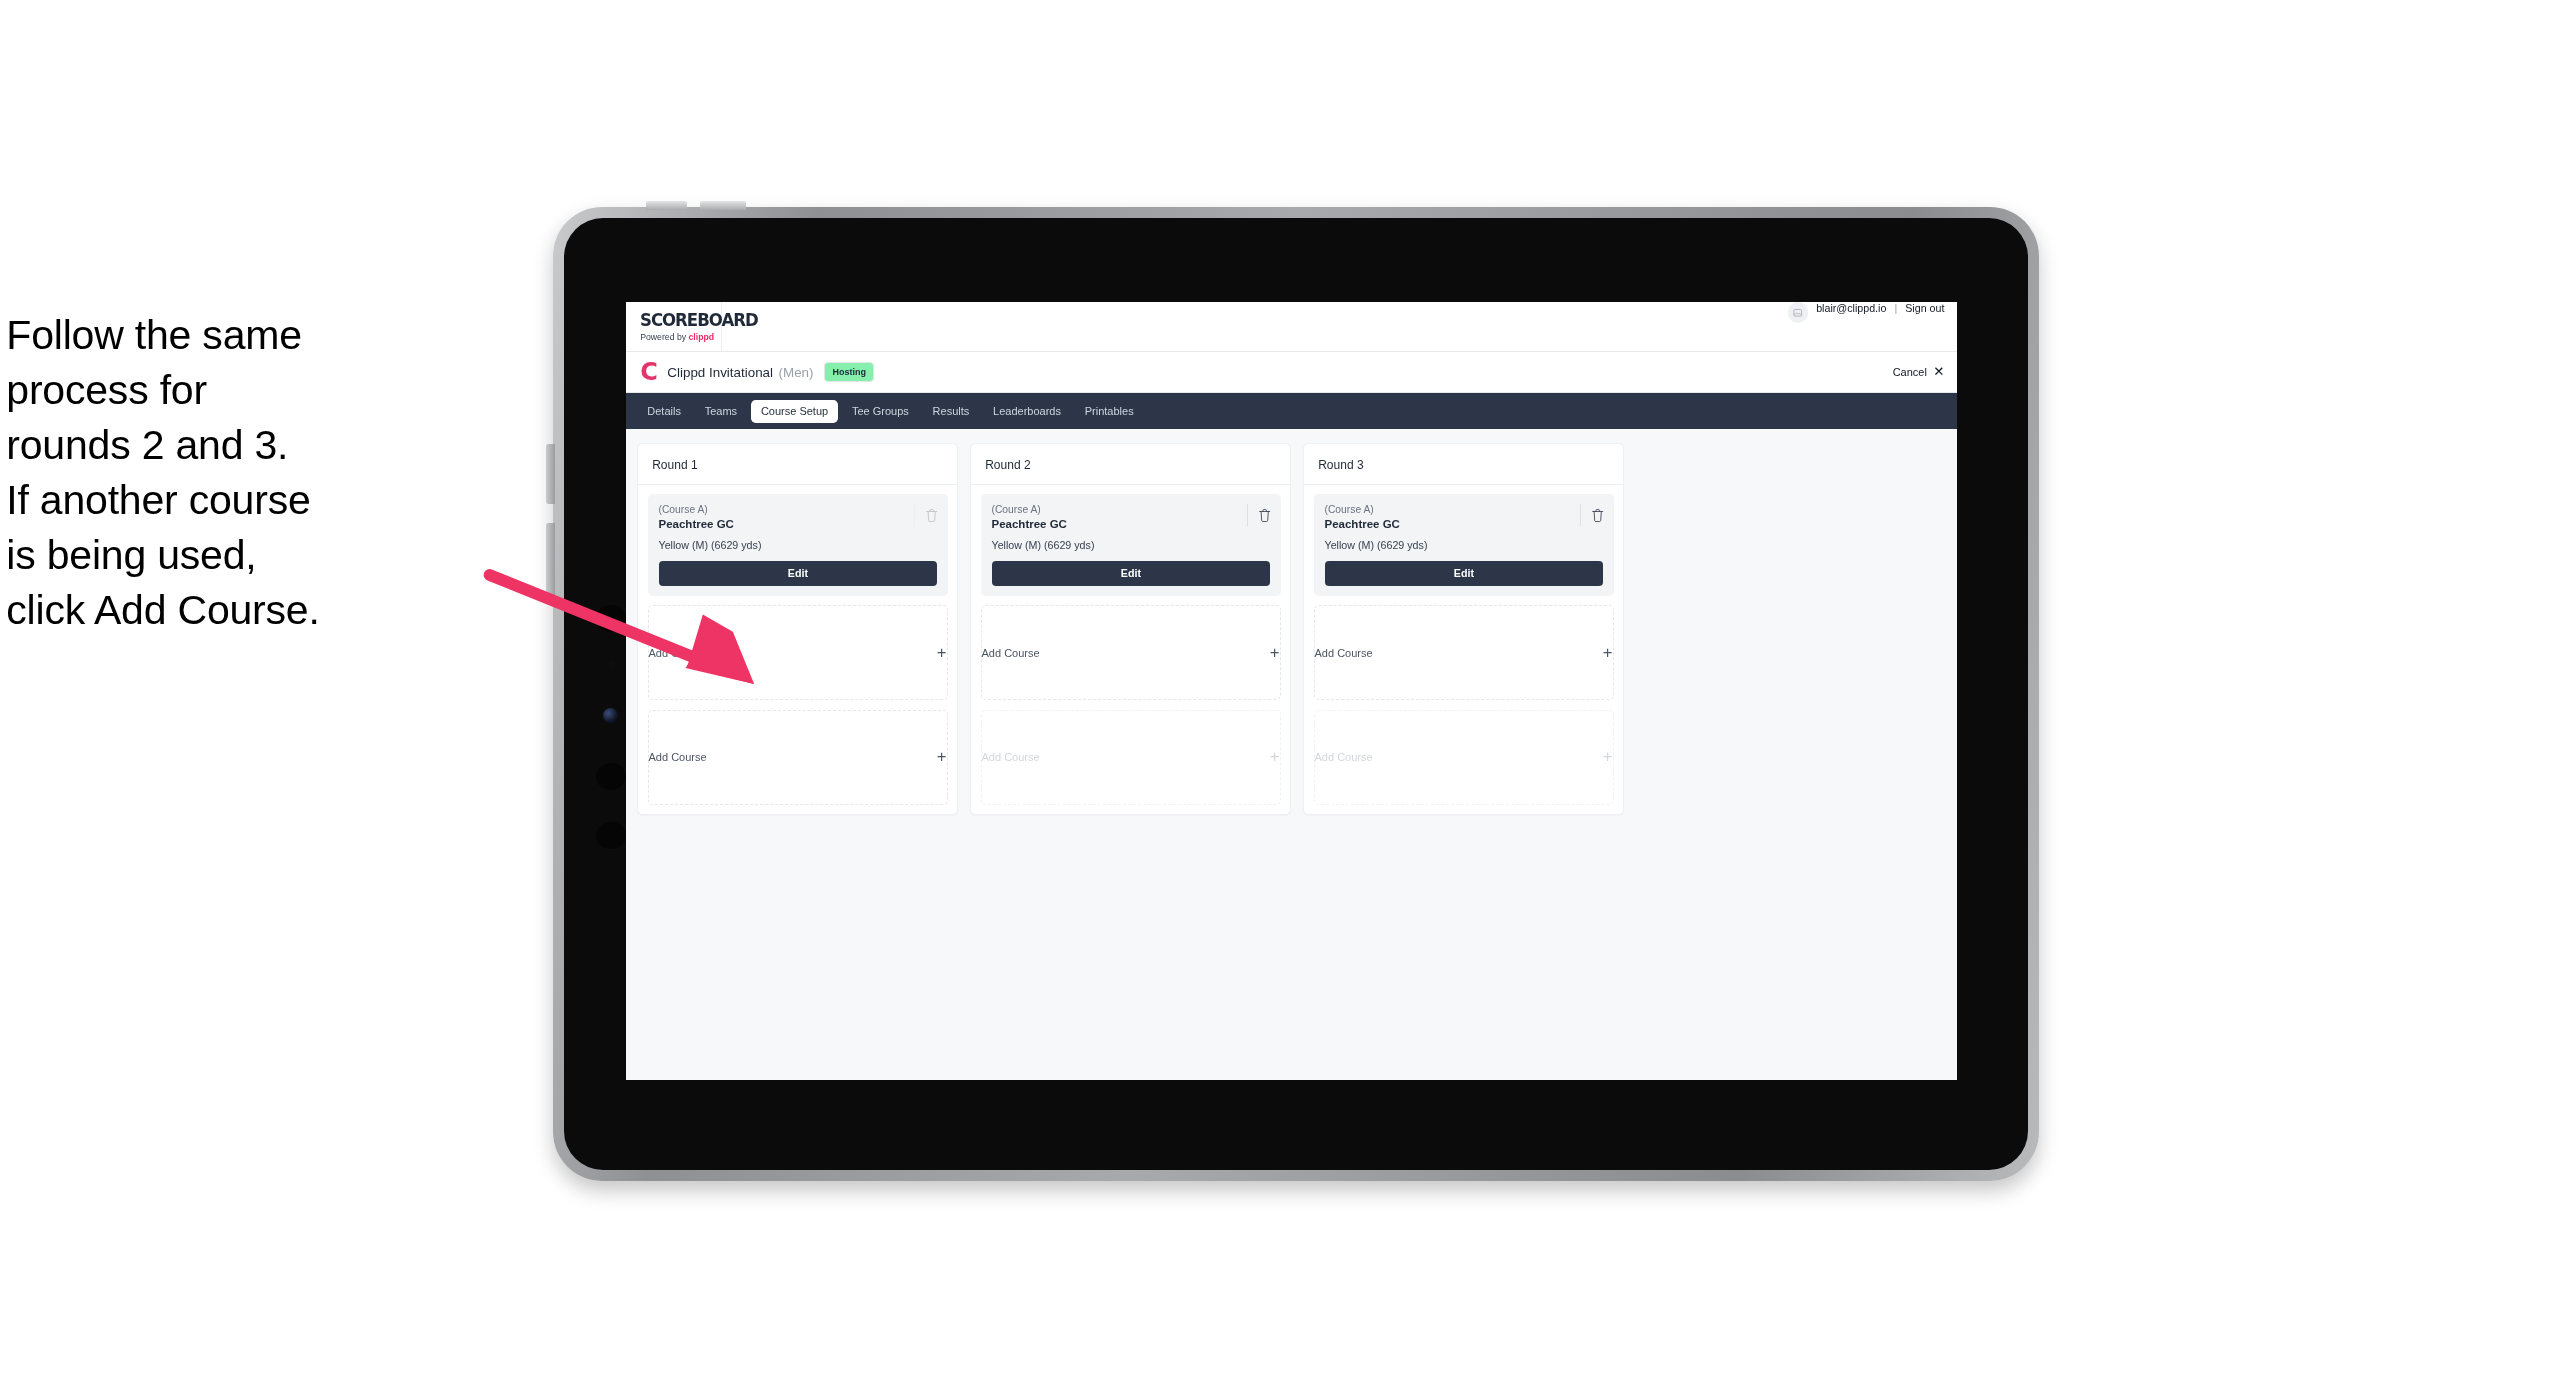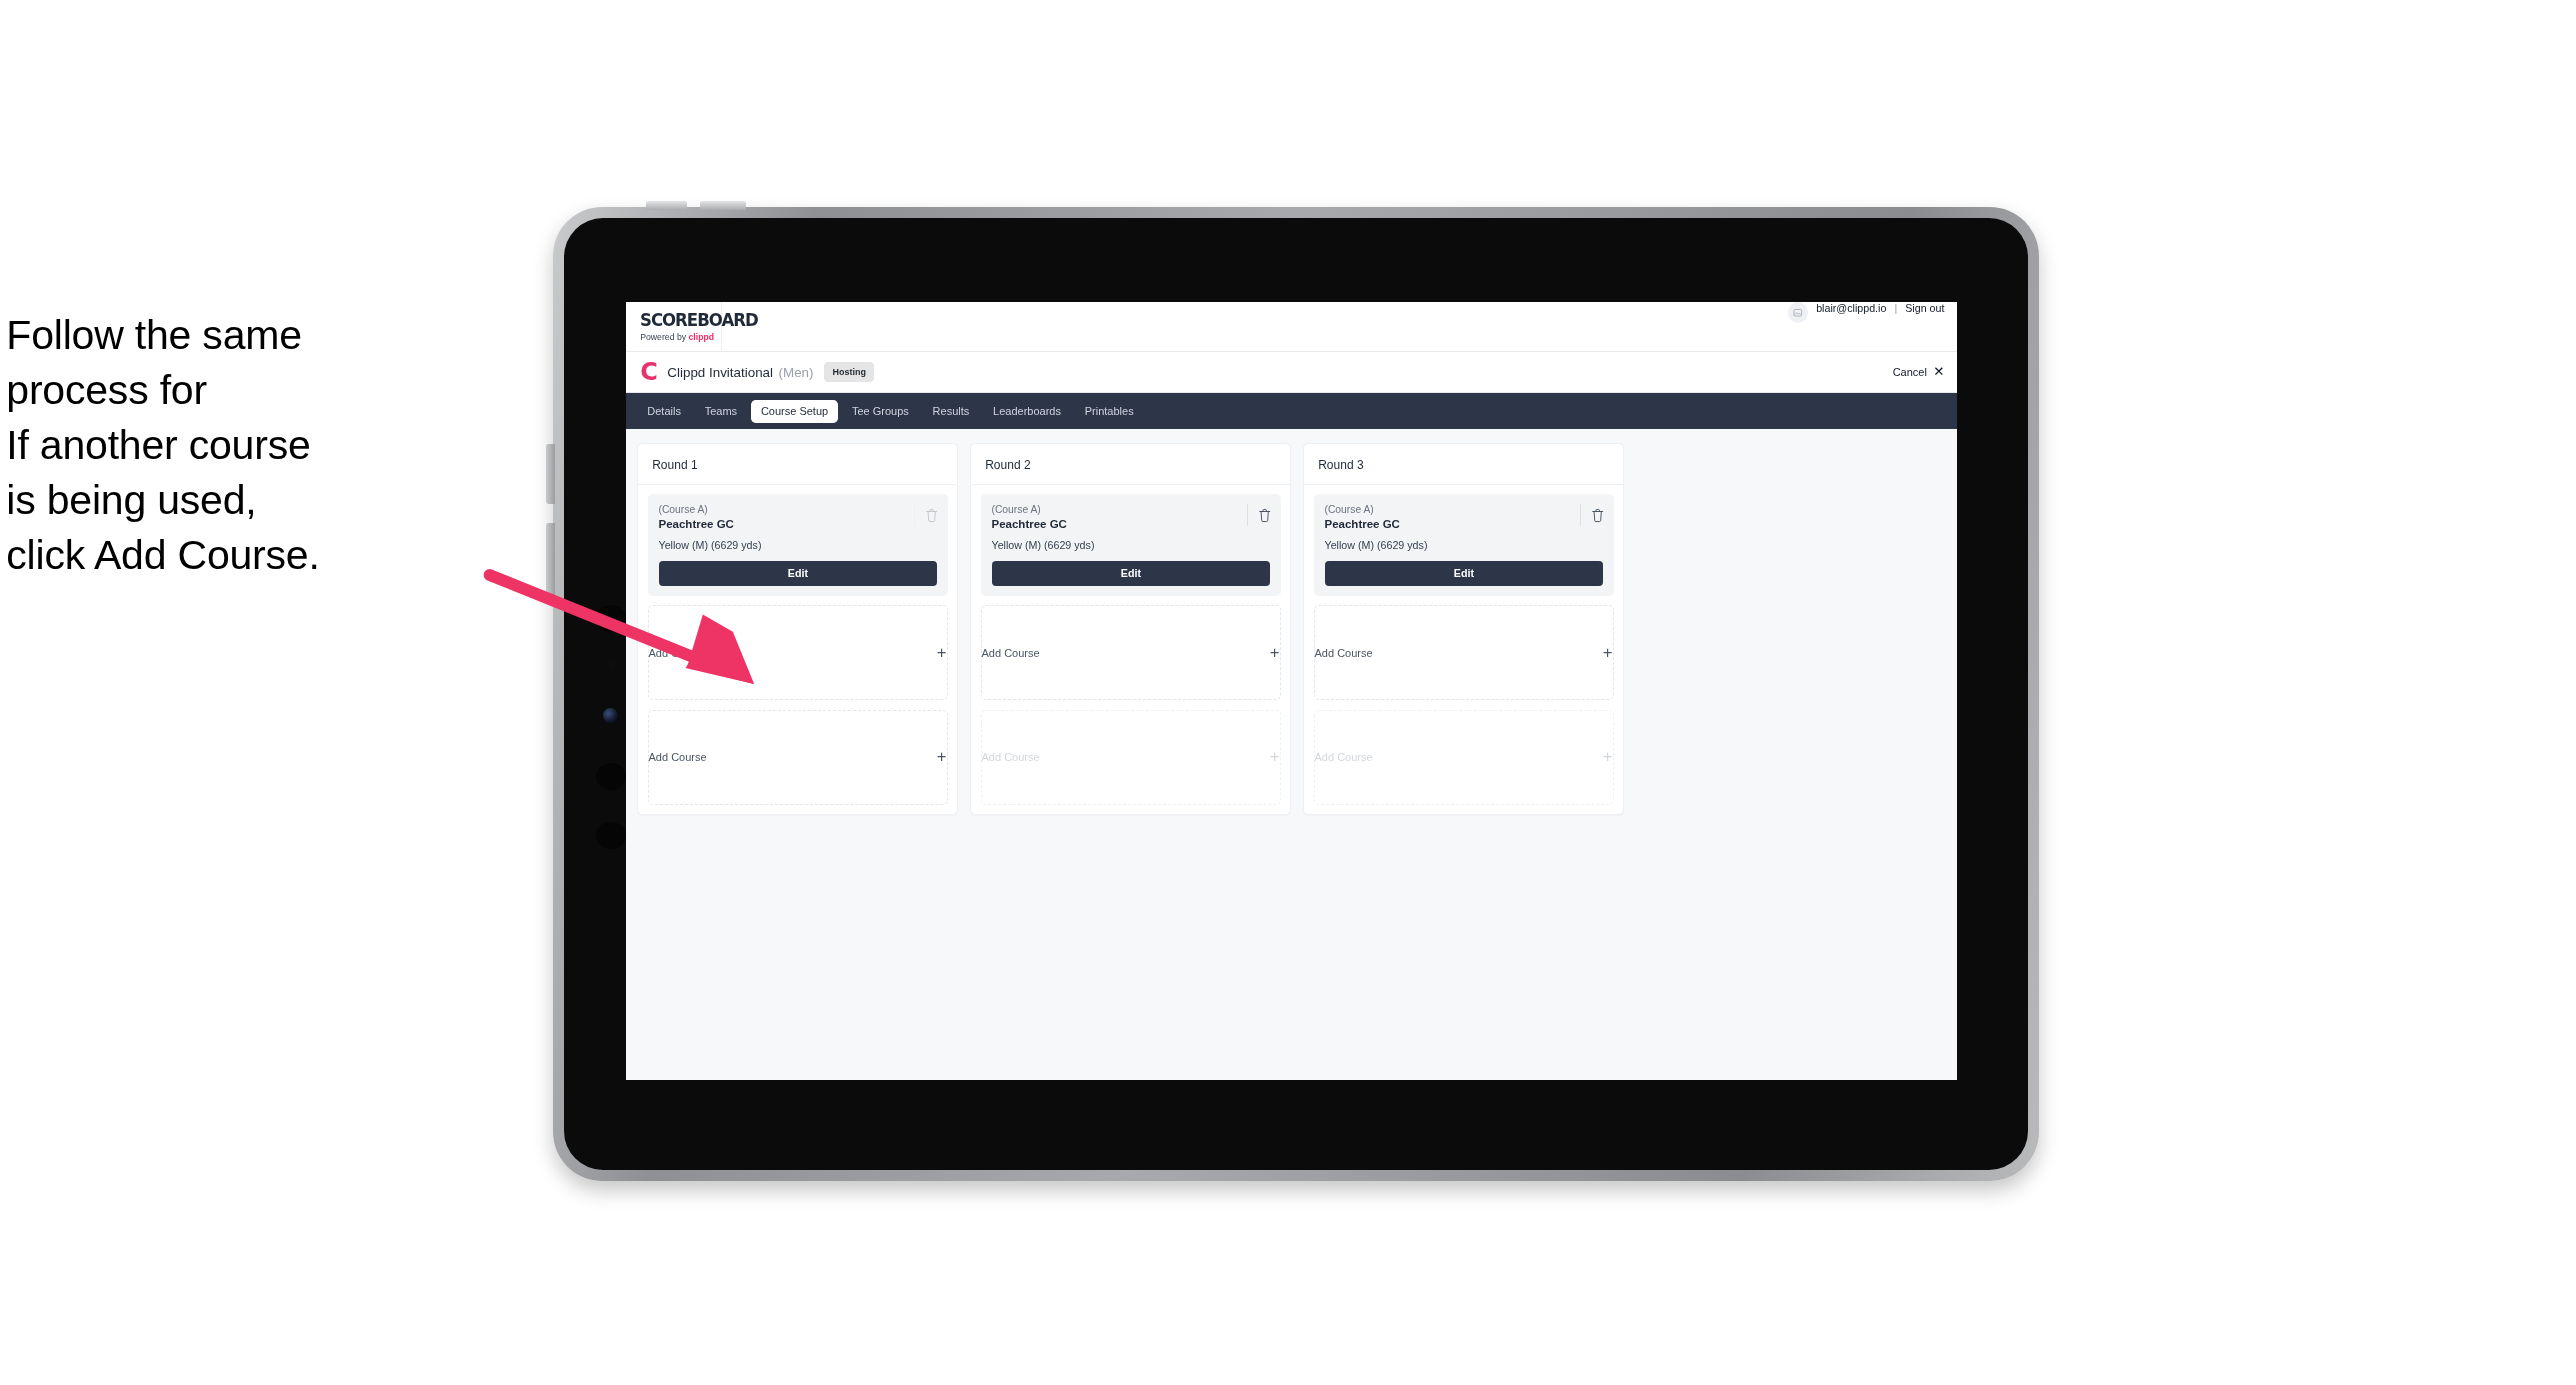--- a/index.html
+++ b/index.html
@@ -117,21 +117,21 @@
     padding: 0 12.6px 0 14.2px; border-bottom: 0.8px solid #e7e9ec;
   }
   #clippd-c {
     font-family:"DejaVu Sans", sans-serif; font-weight:700; font-size:24px;
     color:#e6336b; line-height:1; margin-right:9.5px;
   }
   #tour-name { font-size:13.4px; color:#1f2937; }
   #tour-gender { font-size:13.4px; color:#9aa1ab; margin-left:5.5px; }
   #hosting-badge {
     margin-left:11px; font-size:9px; font-weight:700; color:#1f2937;
-    border:0.8px solid #e2e5e9; border-radius:4px; padding:4px 7.1px; background:#e5e5e5;
+    border:0.8px solid #e2e5e9; border-radius:4px; padding:4px 7.1px; background:#86efac;
   }
   #cancel-wrap { margin-left:auto; display:flex; align-items:center; gap:6.3px; cursor:pointer; }
   #cancel-label { font-size:11px; color:#111827; }
   #cancel-x { font-size:13.4px; color:#111827; line-height:1; }
 
   
   #subtabs {
     height: 36px; background:#2c3648; display:flex; align-items:center; padding-left: 11px; gap: 3.2px;
   }
   .subtab {
@@ -183,20 +183,21 @@
   .add-card.dim .add-label, .add-card.dim .plus { color:#d3d7dd; }
 </style>
 </head>
 <body>
 
 <div id="stage">
 
   <div id="annotation">
     <div class="ln">Follow the same</div>
     <div class="ln">process for</div>
+    <div class="ln">rounds 2 and 3.</div>
     <div class="ln">If another course</div>
     <div class="ln">is being used,</div>
     <div class="ln"><span>click </span><b>Add Course.</b></div>
   </div>
 
   <div id="tablet">
     <div class="vol-btn b1"></div>
     <div class="vol-btn b2"></div>
     <div class="side-btn s1"></div>
     <div class="side-btn s2"></div>

